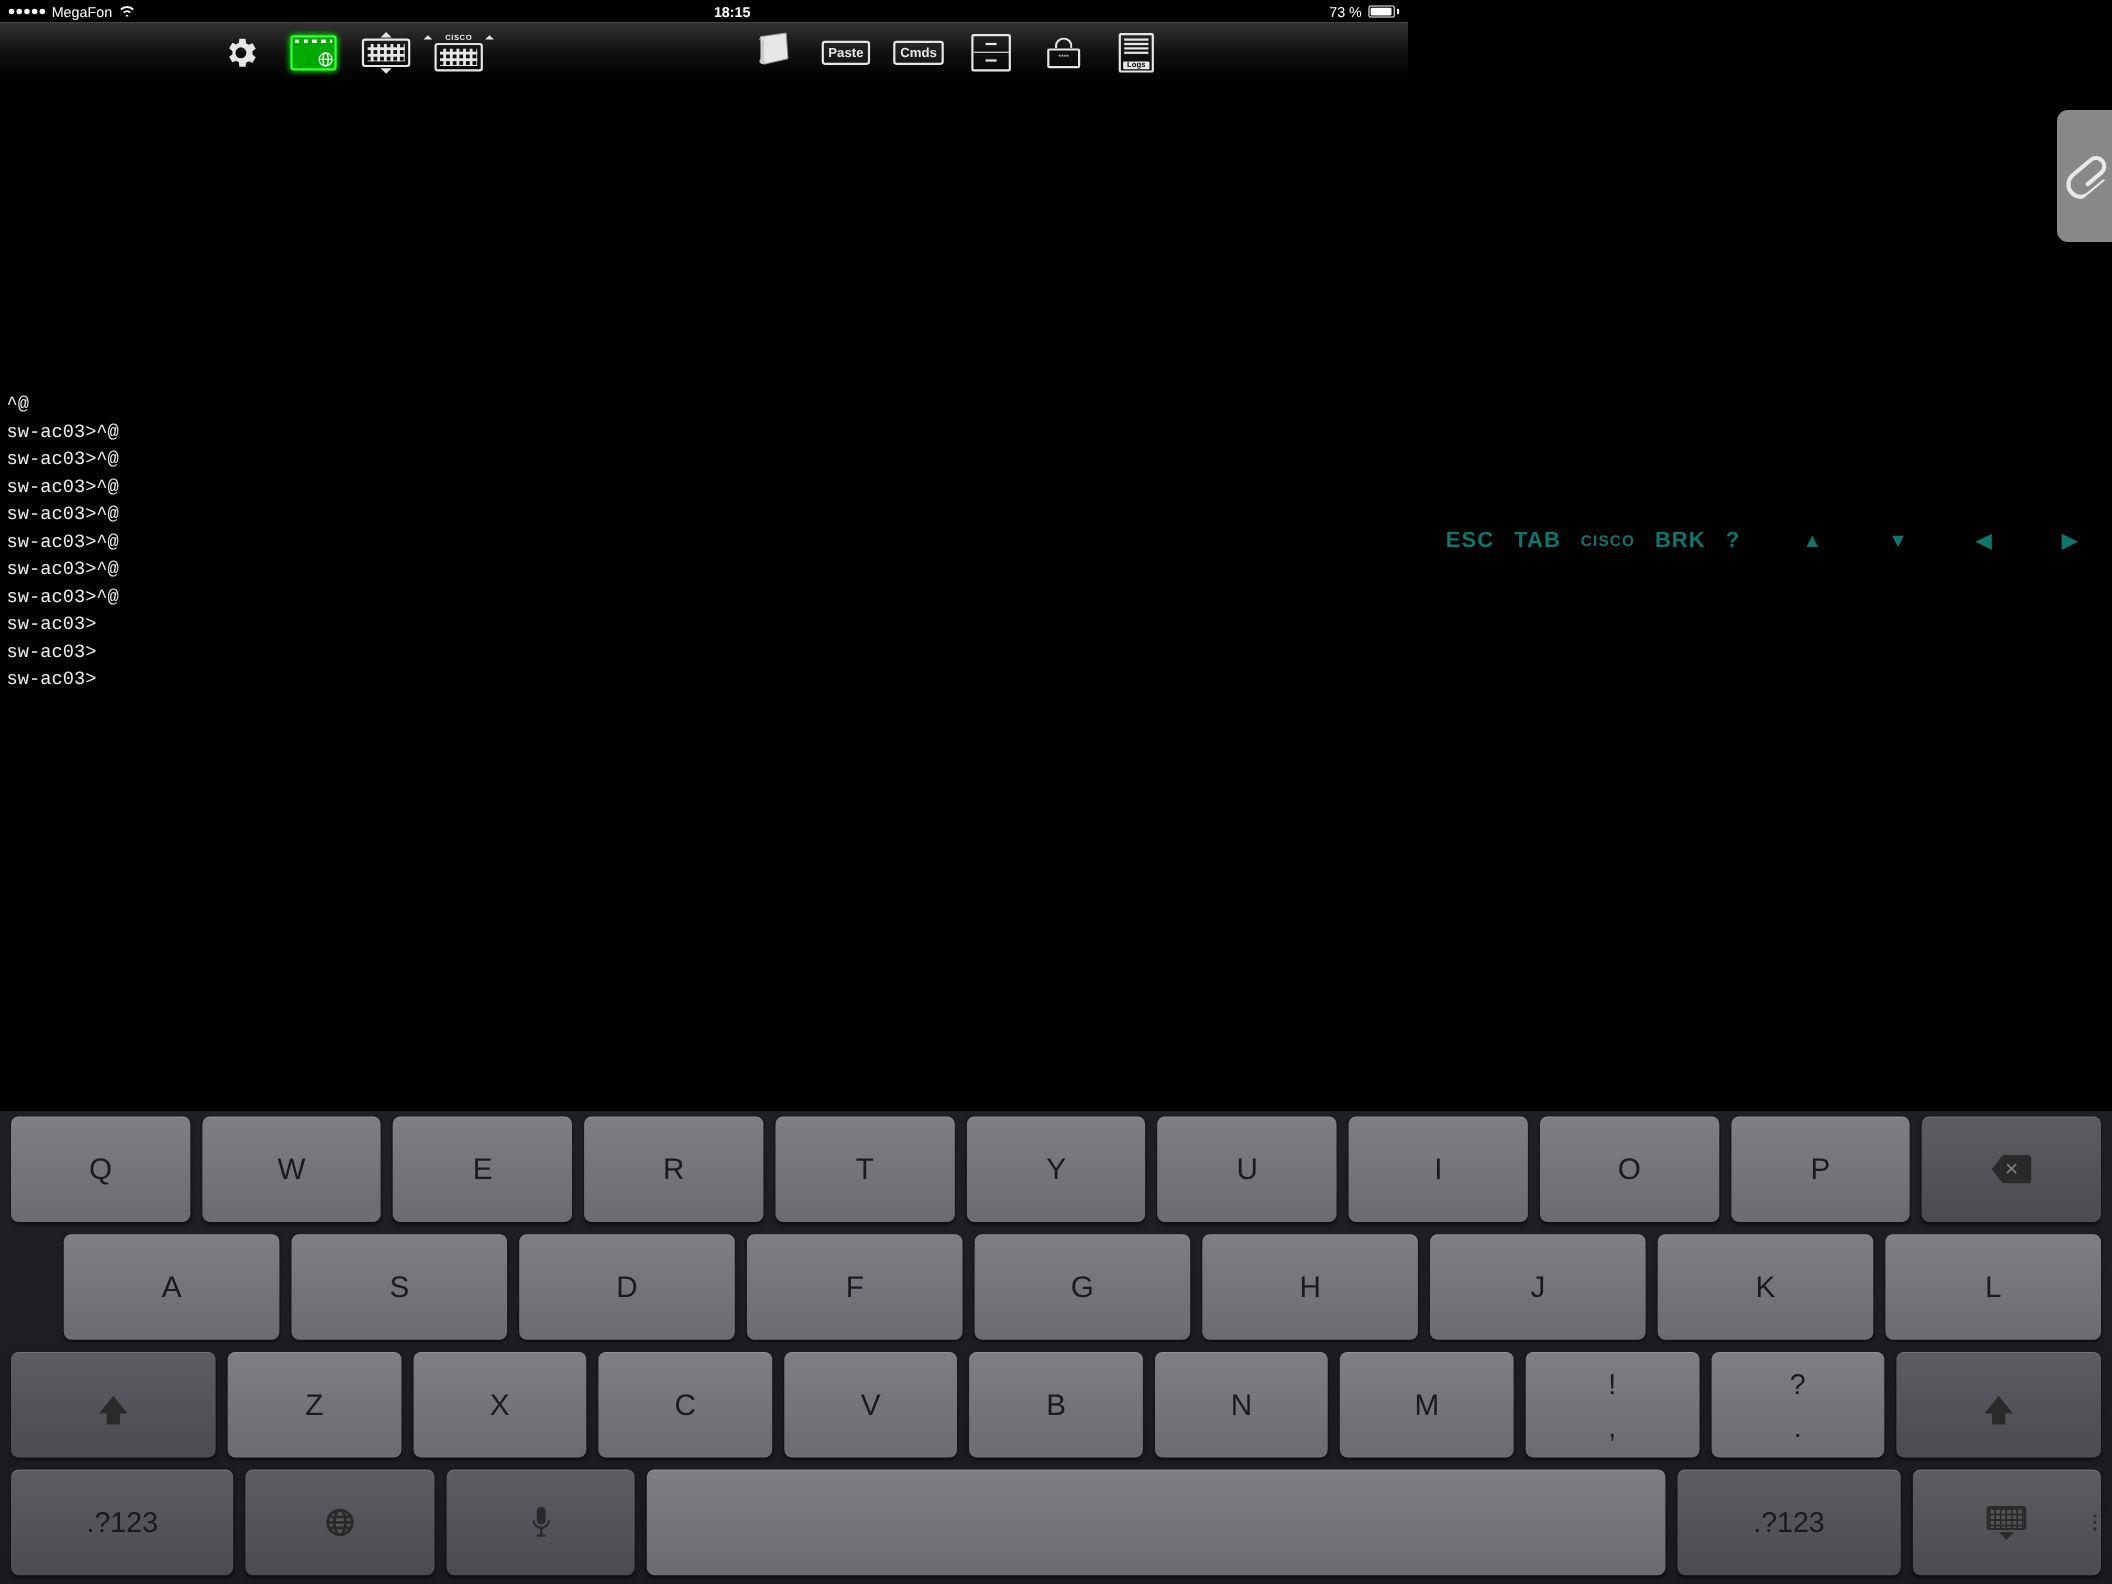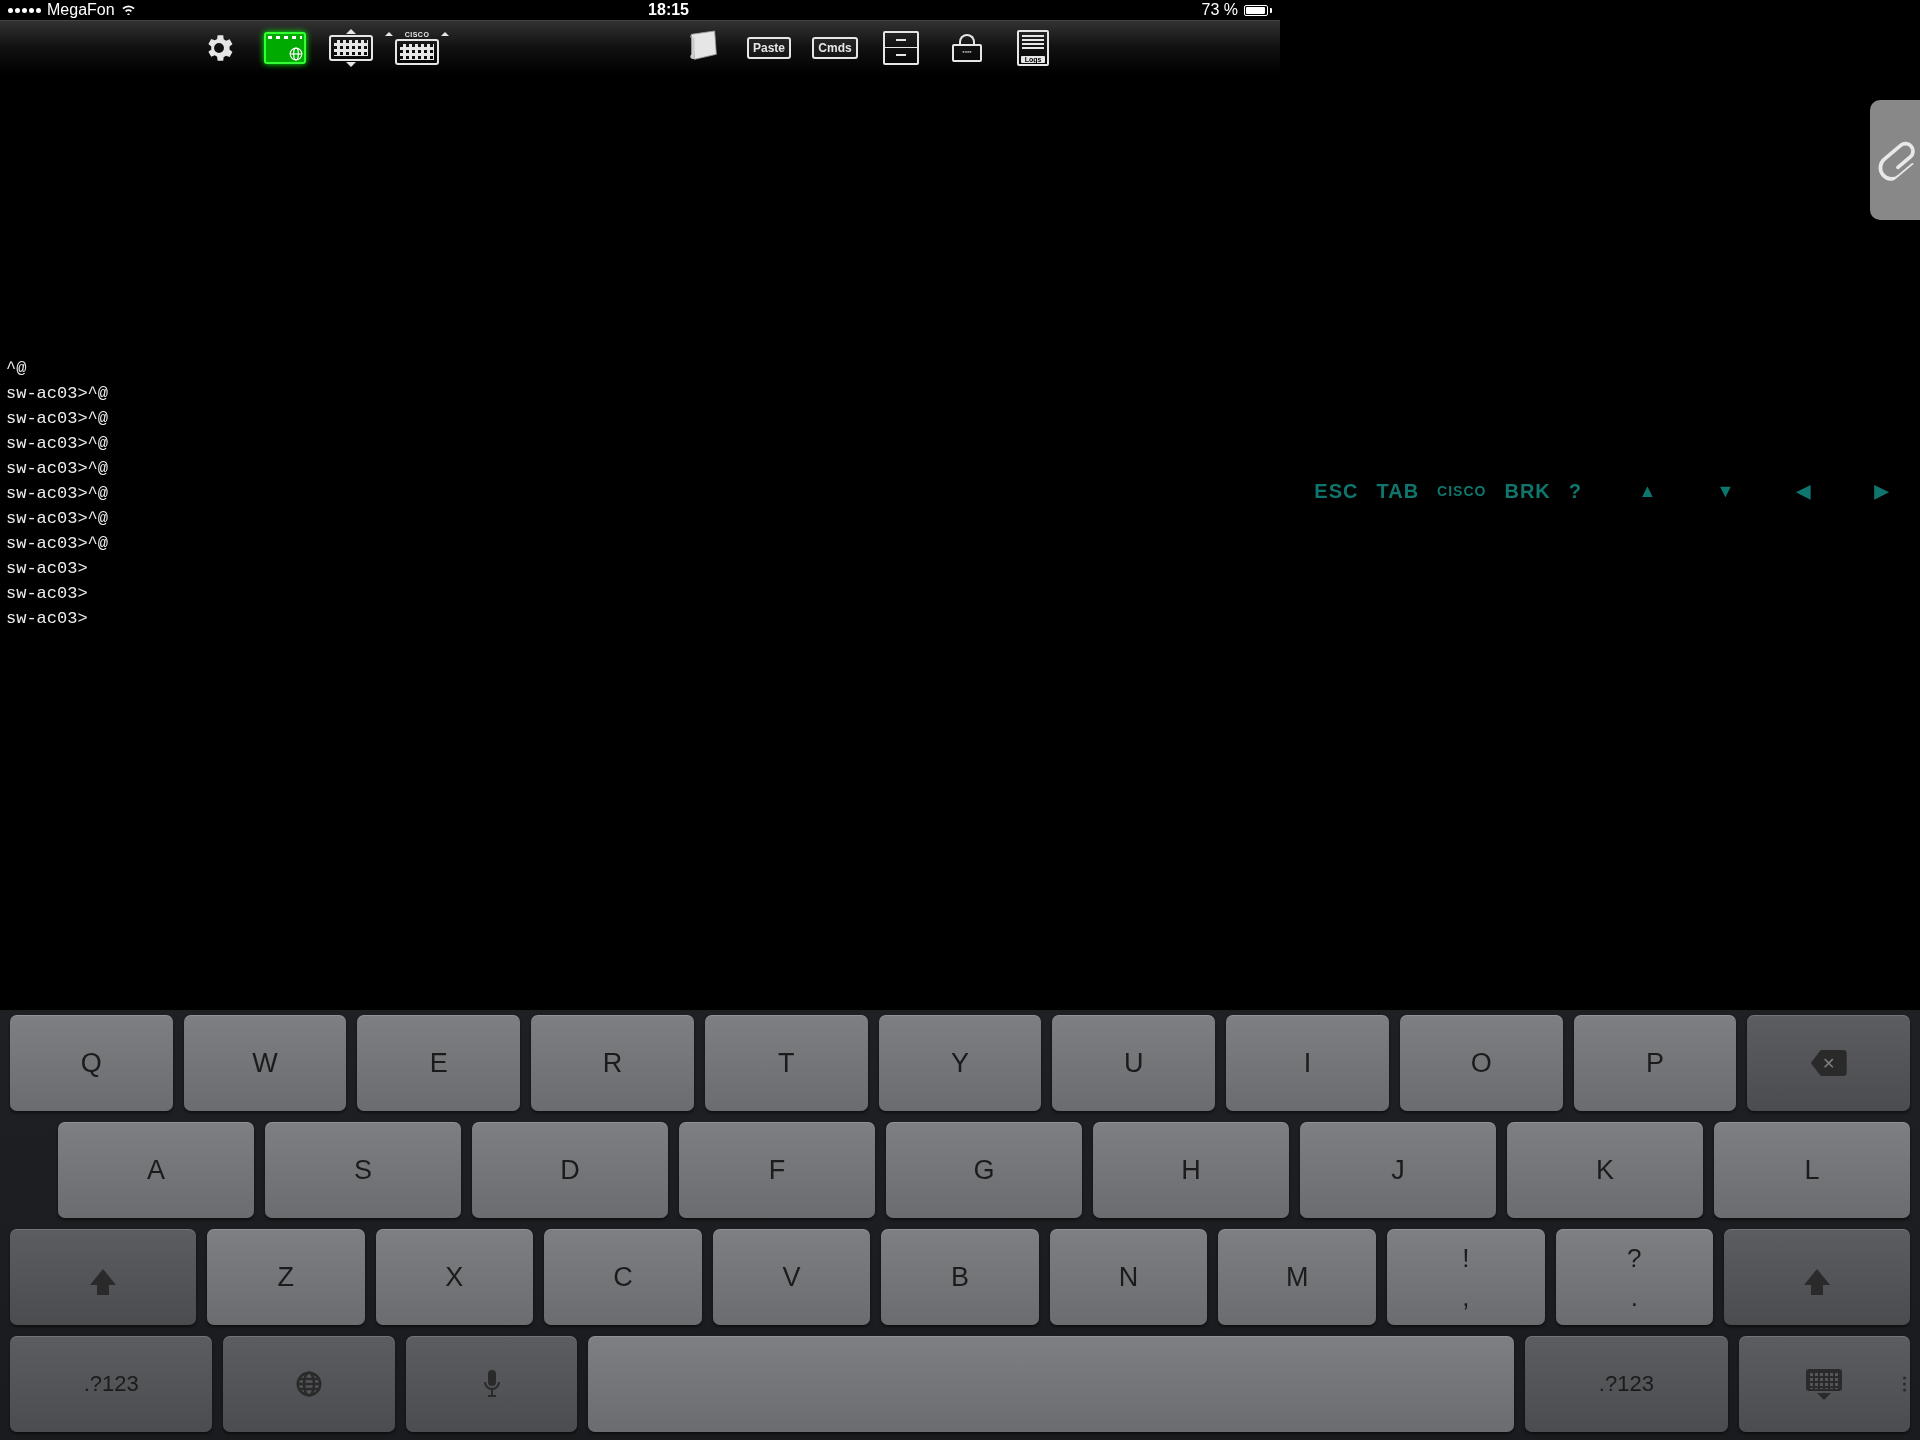--- a/index.html
+++ b/index.html
@@ -1,18 +1,18 @@
 <!DOCTYPE html>
 <html><head>
 <meta charset="utf-8">
 <style>
   * { box-sizing: border-box; margin: 0; padding: 0; user-select: none; }
   html, body { width: 1280px; height: 960px; overflow: hidden; background: #000; font-family: -apple-system, "Helvetica Neue", Arial, sans-serif; }
   
-  .status-bar { height: 20px; display: flex; align-items: center; justify-content: space-between; padding: 0 8px; color: #fff; font-size: 16px; font-weight: 500; background:#000;gap:12px;}
+  .status-bar { height: 20px; display: flex; align-items: center; justify-content: space-between; padding: 0 8px; color: #fff; font-size: 13px; font-weight: 500; background:#000;gap:12px;}
   .status-left, .status-right { display: flex; align-items: center; gap: 6px; }
   .dots { display:flex; gap:2px; align-items:center;}
   .dot{width:5px;height:5px;border-radius:50%;background:#fff;}
   .wifi-icon{display:inline-block;}
   .batt{display:flex;align-items:center;gap:2px;}
   .batt-body{width:24px;height:11px;border:1px solid #fff;border-radius:2px;position:relative;}
   .batt-fill{position:absolute;left:1px;top:1px;bottom:1px;background:#fff;border-radius:1px;}
   .batt-tip{width:2px;height:5px;background:#fff;border-radius:0 1px 1px 0;}
   
   .toolbar{height:55px;background:linear-gradient(#333,#111 50%,#000);display:flex;align-items:center;box-shadow:0 1px 0 #444 inset, 0 -1px 0 #000 inset;}
@@ -54,21 +54,21 @@
   .keyboard{position:absolute;left:0;right:0;bottom:0;height:430px;background:linear-gradient(#1f2023,#1a1b1e);padding:6px;display:flex;flex-direction:column;gap:11px;justify-content:flex-end;padding-bottom:8px;}
   .krow{display:flex;gap:11px;padding:0 4px;}
   .key{background:linear-gradient(#7e7f83,#6b6c70);border-radius:7px;height:96px;display:flex;align-items:center;justify-content:center;color:#1b1b1b;font-size:27px;font-weight:400;box-shadow:0 1px 0 rgba(255,255,255,0.15) inset,0 2px 3px rgba(0,0,0,0.5);flex:1;position:relative;}
   .key.dark{background:linear-gradient(#5c5d61,#4b4c50);}
   .key.w15{flex:1.5;}
   .key.w125{flex:1.18;}
   .key.space{flex:5.4;}
   .key.ret{font-size:24px;}
   .key .sub{position:absolute;bottom:12px;font-size:26px;}
   .key .top{position:absolute;top:14px;font-size:26px;}
-  .key.small-txt{font-size:22px;}
+  .key.small-txt{font-size:26px;}
   .shift-arrow{width:0;height:0;border-left:13px solid transparent;border-right:13px solid transparent;border-bottom:16px solid #2a2a2a;position:relative;}
   .shift-arrow::after{content:"";position:absolute;left:-6px;top:15px;width:12px;height:11px;background:#2a2a2a;}
   .backspace-x{width:36px;height:26px;background:#2a2a2a;border-radius:4px 4px 4px 4px;position:relative;display:flex;align-items:center;justify-content:center;color:#7e7f83;font-size:16px;clip-path:polygon(28% 0,100% 0,100% 100%,28% 100%,0 50%);}
   .hide-kbd{display:flex;flex-direction:column;align-items:center;gap:2px;}
   .hide-kbd .mini-kbd{width:36px;height:22px;border:2px solid #2a2a2a;border-radius:3px;background:repeating-linear-gradient(90deg,#2a2a2a 0 2px,transparent 2px 5px),repeating-linear-gradient(#2a2a2a 0 2px,transparent 2px 5px);background-size:5px 5px;}
   .hide-kbd .dn{width:0;height:0;border-left:7px solid transparent;border-right:7px solid transparent;border-top:7px solid #2a2a2a;}
   .hide-handle{position:absolute;right:4px;top:50%;transform:translateY(-50%);display:flex;flex-direction:column;gap:3px;}
   .hide-handle span{width:3px;height:3px;background:#2a2a2a;border-radius:50%;display:block;}
 </style>
 </head>

